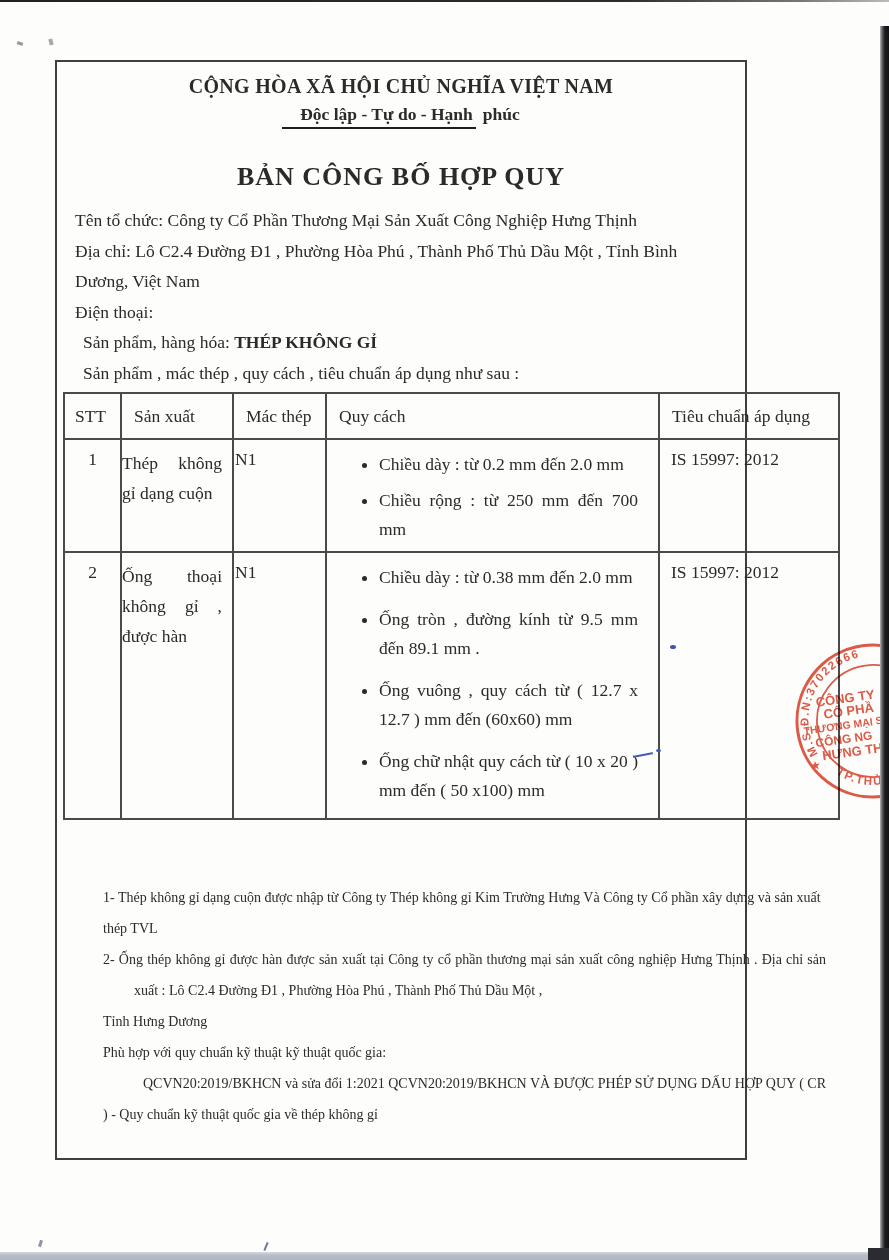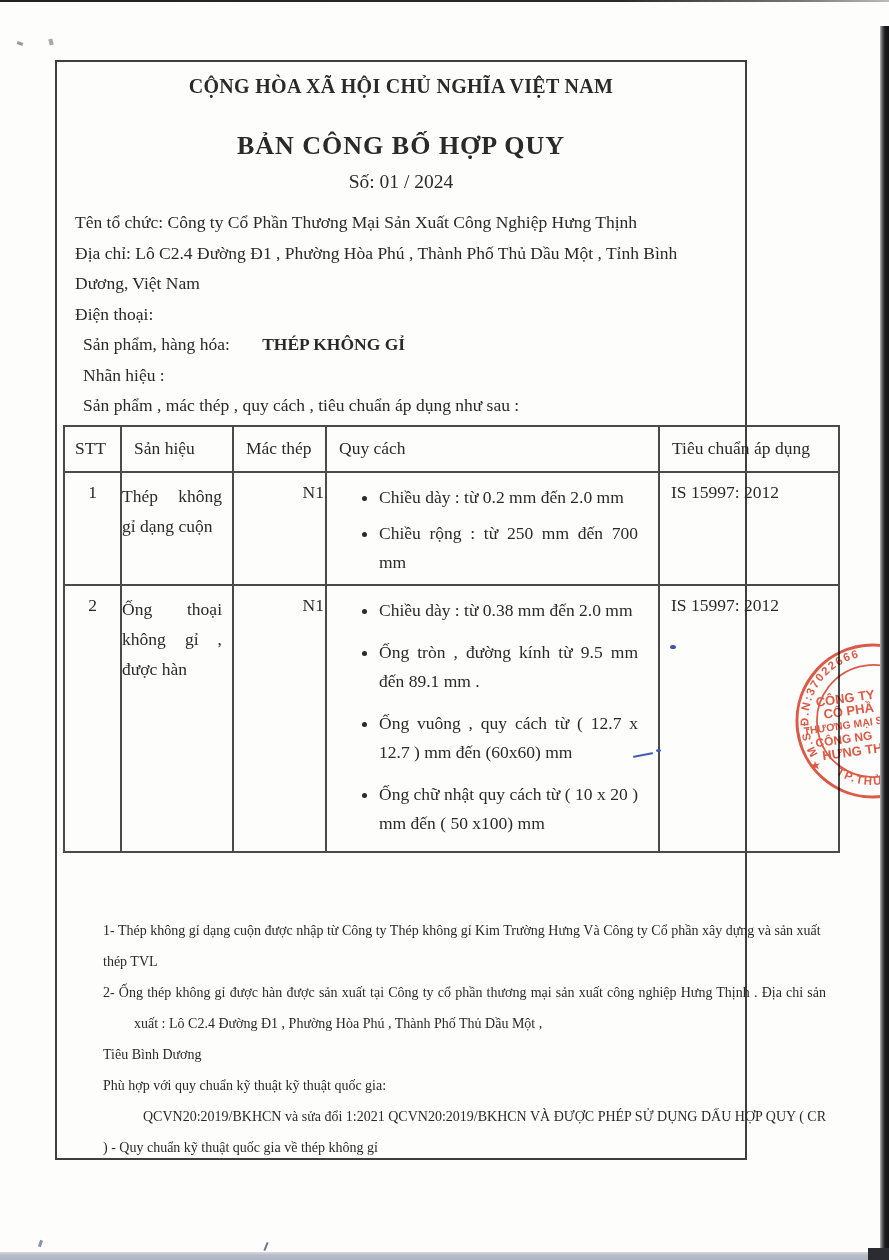--- a/index.html
+++ b/index.html
@@ -29,34 +29,34 @@
   .nat-line1{font-size:20px;font-weight:bold;letter-spacing:.3px;margin:2px 0 0 0;line-height:24px;}
   .motto-line{margin:5px 0 0 0;font-size:17.5px;font-weight:bold;line-height:22px;}
   .motto-u{border-bottom:2.5px solid #1e1e1e;padding:0 3px 3px 18px;display:inline-block;line-height:19px;}
   .motto-tail{margin-left:7px;}
   .doc-title{margin:33px 0 0 0;font-size:26px;font-weight:bold;letter-spacing:1px;line-height:30px;}
   .doc-number{margin:9px 0 0 0;font-size:19.5px;line-height:24px;}
 
   .org{margin-top:13px;font-size:17.5px;}
   .org p{margin:0;line-height:30.5px;}
   .p-indent{padding-left:8px;}
-  .bold{font-weight:bold;margin-left:28px;}
+  .bold{font-weight:bold;}
 
   
   table.spec{border-collapse:collapse;margin:4px 0 0 -12px;width:775px;table-layout:fixed;}
   table.spec col.c1{width:57px;} table.spec col.c2{width:112px;}
   table.spec col.c3{width:93px;} table.spec col.c4{width:333px;}
   table.spec col.c5{width:180px;}
   table.spec th,table.spec td{border:2px solid #4a4a4a;font-weight:normal;font-size:17.5px;}
   table.spec th{height:40px;text-align:left;padding:2px 4px 2px 12px;}
   table.spec th.ctr{text-align:center;padding-left:0;}
   table.spec td{vertical-align:top;}
   td.cell-stt{text-align:center;padding-top:9px;}
   td.cell-prod{padding:8px 10px 0 0;text-align:justify;line-height:30px;}
-  td.cell-grade{text-align:right;padding-top:9px;}
+  td.cell-grade{text-align:left;padding-top:9px;}
   td.cell-std{padding:9px 6px 0 11px;border-radius:24px;}
   td.cell-spec{padding:2px 4px 0 0;}
   ul.specs{margin:8px 0 0 0;padding-left:52px;}
   ul.specs li{text-align:justify;line-height:29px;padding-right:16px;}
   tr.row1 td{height:92px;}
   tr.row1 ul.specs li{margin-bottom:7px;}
   tr.row2 td{height:235px;}
   tr.row2 ul.specs li{margin-bottom:13px;}
 
   
@@ -87,45 +87,44 @@
 <div class="speck" style="left:656px;top:749px;width:5px;height:3px;background:#4059b3;border-radius:50%;"></div>
 <div class="speck" style="left:17px;top:42px;width:6px;height:3px;background:#9a9a9a;transform:rotate(20deg);"></div>
 <div class="speck" style="left:49px;top:39px;width:4px;height:6px;background:#a8a8a8;transform:rotate(-15deg);"></div>
 <div class="speck" style="left:39px;top:1240px;width:3px;height:7px;background:#8b93a5;transform:rotate(18deg);"></div>
 <div class="speck" style="left:265px;top:1242px;width:2px;height:9px;background:#6a7a9a;transform:rotate(22deg);"></div>
 
 <div class="page-frame">
 
   <div class="center">
     <p class="nat-line1">CỘNG HÒA XÃ HỘI CHỦ NGHĨA VIỆT NAM</p>
+    <p class="motto-line"><span class="motto-u">Độc lập - Tự do - Hạnh</span><span class="motto-tail">phúc</span></p>
     <p class="doc-title">BẢN CÔNG BỐ HỢP QUY</p>
-    <p class="doc-number">Số: 01 / 2024</p>
   </div>
 
   <div class="org">
     <p>Tên tổ chức: Công ty Cổ Phần Thương Mại Sản Xuất Công Nghiệp Hưng Thịnh</p>
     <p>Địa chỉ: Lô C2.4 Đường Đ1 , Phường Hòa Phú , Thành Phố Thủ Dầu Một , Tỉnh Bình Dương, Việt Nam</p>
     <p>Điện thoại:</p>
     <p class="p-indent"><span>Sản phẩm, hàng hóa: </span><span class="bold">THÉP KHÔNG GỈ</span></p>
-    <p class="p-indent">Nhãn hiệu :</p>
     <p class="p-indent">Sản phẩm , mác thép , quy cách , tiêu chuẩn áp dụng như sau :</p>
   </div>
 
   <table class="spec">
     <colgroup>
         <col class="c1">
         <col class="c2">
         <col class="c3">
         <col class="c4">
         <col class="c5">
       </colgroup>
     <thead>
       <tr>
         <th class="ctr">STT</th>
-        <th>Sản hiệu</th>
+        <th>Sản xuất</th>
         <th>Mác thép</th>
         <th>Quy cách</th>
         <th>Tiêu chuẩn áp dụng</th>
       </tr>
     </thead>
     <tbody>
       <tr class="row1">
         <td class="cell-stt">1</td>
         <td class="cell-prod">Thép không gỉ dạng cuộn</td>
         <td class="cell-grade">N1</td>
@@ -150,21 +149,21 @@
             </ul>
           </td>
         <td class="cell-std">IS 15997: 2012</td>
       </tr>
     </tbody>
   </table>
 
   <div class="notes">
     <p>1-  Thép không gỉ dạng cuộn được nhập từ Công ty Thép không gỉ Kim Trường Hưng Và Công ty Cổ phần xây dựng và sản xuất thép TVL</p>
     <p class="note-hang">2-  Ống thép không gỉ được hàn được sản xuất tại Công ty cổ phần thương mại sản xuất công nghiệp Hưng Thịnh . Địa chỉ sản xuất : Lô C2.4 Đường Đ1 , Phường Hòa Phú , Thành Phố Thủ Dầu Một ,</p>
-    <p class="shift-left">Tiêu Bình Dương</p>
+    <p class="shift-left">Tỉnh Hưng Dương</p>
     <p class="shift-left">Phù hợp với quy chuẩn kỹ thuật kỹ thuật quốc gia:</p>
     <p class="reg-par">QCVN20:2019/BKHCN  và  sửa  đổi  1:2021  QCVN20:2019/BKHCN  VÀ  ĐƯỢC PHÉP SỬ DỤNG DẤU HỢP QUY ( CR ) -  Quy chuẩn kỹ thuật quốc gia về thép không gỉ</p>
   </div>
 </div>
 
 <svg class="stamp" viewBox="0 0 220 220" xmlns="http://www.w3.org/2000/svg">
   <g transform="rotate(-8 110 110)">
     <circle cx="110" cy="110" r="76" fill="none" stroke="#d9452f" stroke-width="3"></circle>
     <circle cx="110" cy="110" r="56" fill="none" stroke="#d9452f" stroke-width="1.8"></circle>
     <path id="arcTop" d="M 52,137 A 64,64 0 1 1 170,88" fill="none" stroke="none"></path>

